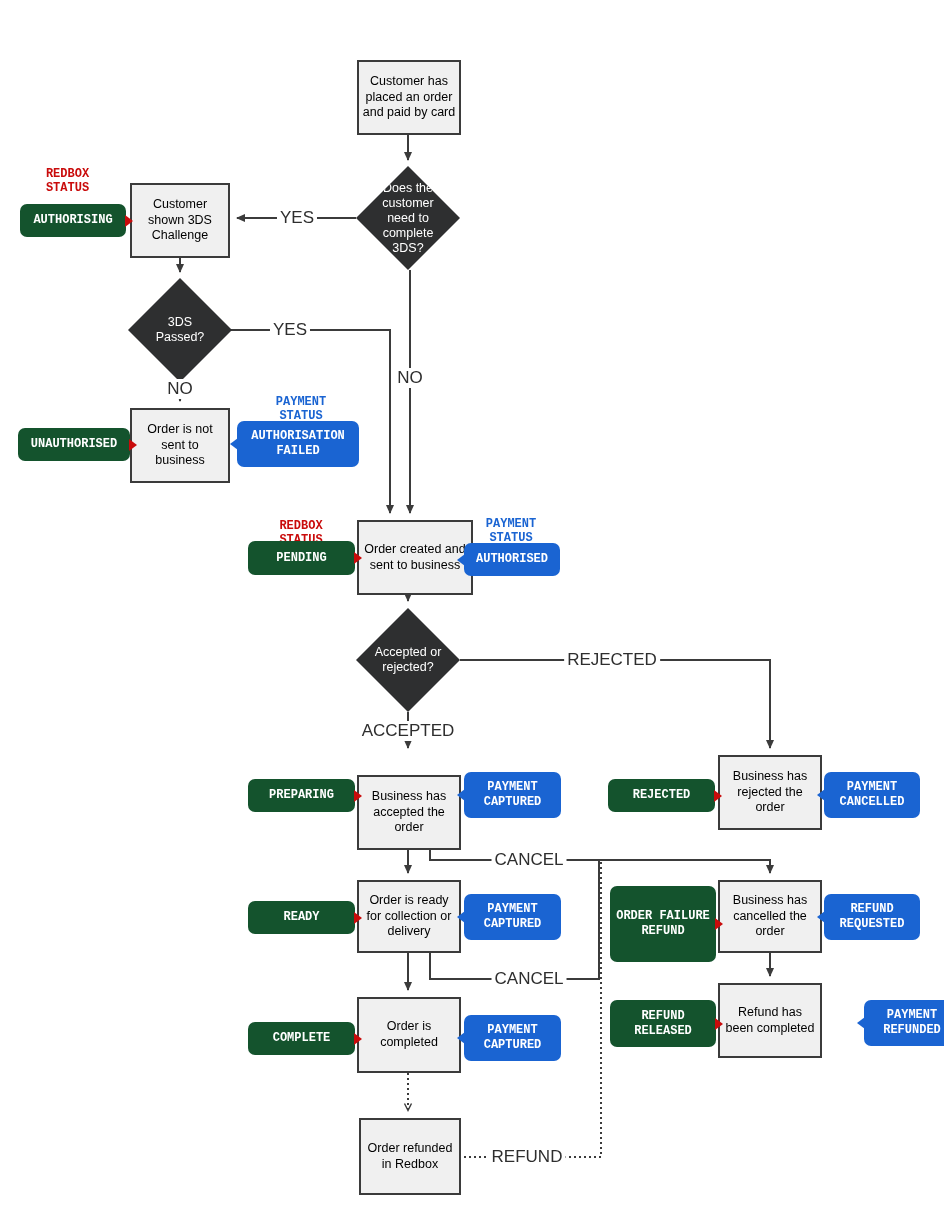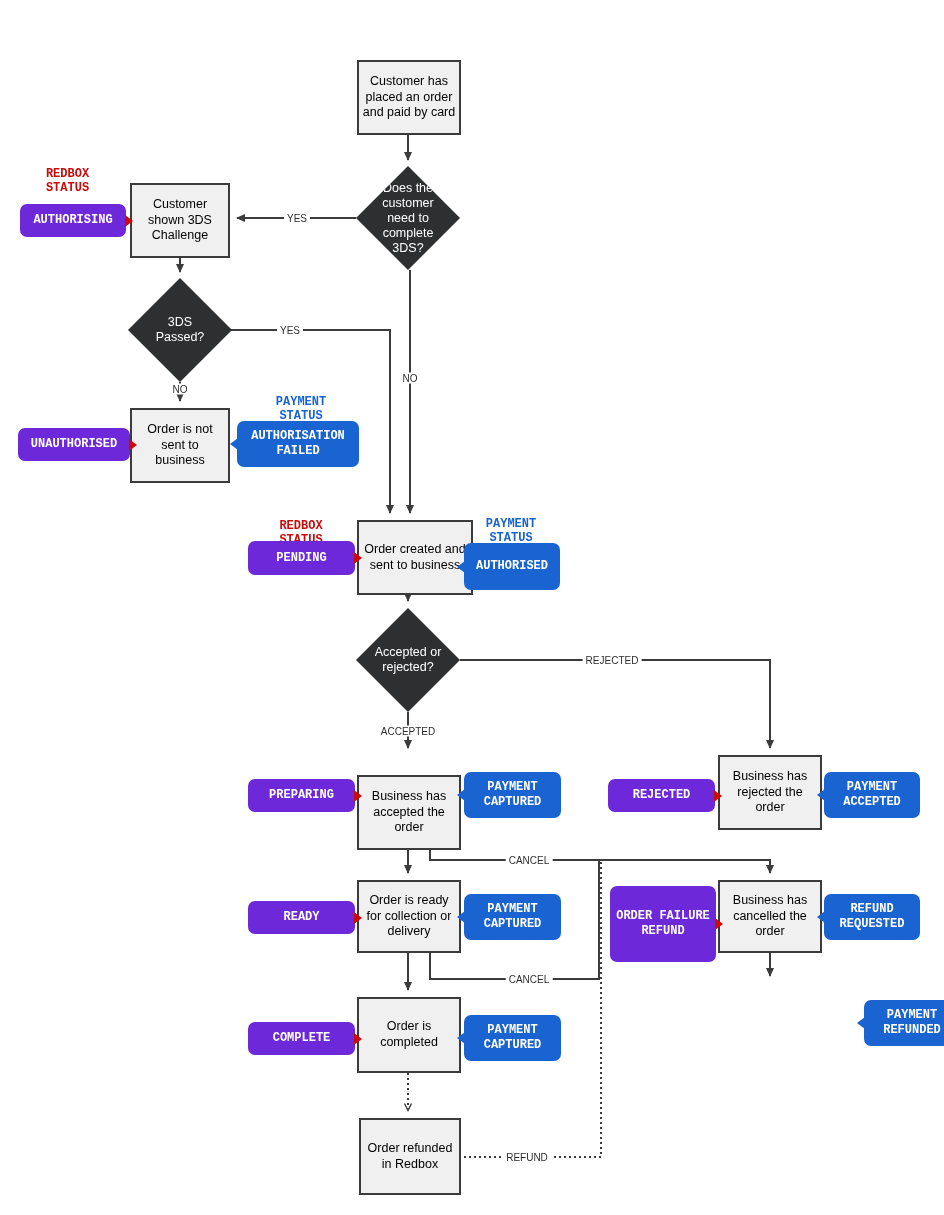--- a/index.html
+++ b/index.html
@@ -11,32 +11,32 @@
         display:flex;align-items:center;justify-content:center;text-align:center;
         font-size:12.5px;line-height:1.25;color:#000;padding:2px 3px;}
   .diamond{position:absolute;box-sizing:border-box;background:#2e2f30;color:#ffffff;
         display:flex;align-items:center;justify-content:center;text-align:center;
         font-size:12.5px;line-height:1.2;padding:14px;
         clip-path:polygon(50% 0,100% 50%,50% 100%,0 50%);}
   .badge{position:absolute;box-sizing:border-box;border-radius:7px;color:#ffffff;
         display:flex;align-items:center;justify-content:center;text-align:center;
         font-family:"Liberation Mono", monospace;font-weight:bold;font-size:12px;
         line-height:1.25;padding:2px 4px;}
-  .badge.red{background:#6d28d9;}
+  .badge.red{background:#14532d;}
   .badge.blue{background:#1a64d2;}
   .badge.red::after{content:"";position:absolute;right:-7px;top:50%;margin-top:-6px;
         border-left:8px solid #c90b0b;border-top:6px solid transparent;border-bottom:6px solid transparent;}
   .badge.blue::before{content:"";position:absolute;left:-7px;top:50%;margin-top:-6px;
         border-right:8px solid #1a64d2;border-top:6px solid transparent;border-bottom:6px solid transparent;}
   .hdr{position:absolute;text-align:center;font-family:"Liberation Mono", monospace;
         font-weight:bold;font-size:12px;line-height:1.15;white-space:pre-line;}
   .hdr.red{color:#c90b0b;}
   .hdr.blue{color:#1a64d2;}
   .elabel{position:absolute;transform:translate(-50%,-50%);background:#ffffff;
-        color:#2e2e2e;font-size:10px;padding:0 3px;white-space:nowrap;}
+        color:#2e2e2e;font-size:17px;padding:0 3px;white-space:nowrap;}
 </style>
 </head>
 <body>
 
 <div id="canvas">
 
   <svg id="edges" width="944" height="1215" viewBox="0 0 944 1215">
     <defs>
       <marker id="arrow" markerWidth="11" markerHeight="10" refX="8" refY="4" orient="auto" markerUnits="userSpaceOnUse">
         <path d="M0,0 L9,4 L0,8 z" fill="#3b3b3b"></path>
@@ -82,45 +82,47 @@
   <div class="node" style="left:357px;top:755px;width:104px;height:75px;margin-top:20px;">Business has accepted the order</div>
 
   <div class="node" style="left:718px;top:755px;width:104px;height:75px;">Business has rejected the order</div>
 
   <div class="node" style="left:357px;top:880px;width:104px;height:73px;">Order is ready for collection or delivery</div>
 
   <div class="node" style="left:718px;top:880px;width:104px;height:73px;">Business has cancelled the order</div>
 
   <div class="node" style="left:357px;top:997px;width:104px;height:76px;">Order is completed</div>
 
+  <div class="node" style="left:718px;top:983px;width:104px;height:75px;">Refund has been completed</div>
 
   <div class="node" style="left:359px;top:1118px;width:102px;height:77px;">Order refunded in Redbox</div>
 
   <div class="hdr red" style="left:30px;top:168px;width:75px;">REDBOX
 STATUS</div>
   <div class="hdr blue" style="left:260px;top:396px;width:82px;">PAYMENT
 STATUS</div>
   <div class="hdr red" style="left:263px;top:520px;width:76px;">REDBOX
 STATUS</div>
   <div class="hdr blue" style="left:470px;top:518px;width:82px;">PAYMENT
 STATUS</div>
 
   <div class="badge red" style="left:20px;top:204px;width:106px;height:33px;">AUTHORISING</div>
   <div class="badge red" style="left:18px;top:428px;width:112px;height:33px;">UNAUTHORISED</div>
   <div class="badge red" style="left:248px;top:541px;width:107px;height:34px;">PENDING</div>
   <div class="badge red" style="left:248px;top:779px;width:107px;height:33px;">PREPARING</div>
   <div class="badge red" style="left:608px;top:779px;width:107px;height:33px;">REJECTED</div>
   <div class="badge red" style="left:248px;top:901px;width:107px;height:33px;">READY</div>
   <div class="badge red" style="left:610px;top:886px;width:106px;height:76px;">ORDER FAILURE REFUND</div>
   <div class="badge red" style="left:248px;top:1022px;width:107px;height:33px;">COMPLETE</div>
+  <div class="badge red" style="left:610px;top:1000px;width:106px;height:47px;">REFUND RELEASED</div>
 
   <div class="badge blue" style="left:237px;top:421px;width:122px;height:46px;">AUTHORISATION FAILED</div>
-  <div class="badge blue" style="left:464px;top:543px;width:96px;height:47px;">AUTHORISED</div>
+  <div class="badge blue" style="left:464px;top:543px;width:96px;height:33px;">AUTHORISED</div>
   <div class="badge blue" style="left:464px;top:772px;width:97px;height:46px;">PAYMENT CAPTURED</div>
-  <div class="badge blue" style="left:824px;top:772px;width:96px;height:46px;">PAYMENT ACCEPTED</div>
+  <div class="badge blue" style="left:824px;top:772px;width:96px;height:46px;">PAYMENT CANCELLED</div>
   <div class="badge blue" style="left:464px;top:894px;width:97px;height:46px;">PAYMENT CAPTURED</div>
   <div class="badge blue" style="left:824px;top:894px;width:96px;height:46px;">REFUND REQUESTED</div>
   <div class="badge blue" style="left:464px;top:1015px;width:97px;height:46px;">PAYMENT CAPTURED</div>
   <div class="badge blue" style="left:864px;top:1000px;width:96px;height:46px;">PAYMENT REFUNDED</div>
 
   <span class="elabel" style="left:297px;top:218px;">YES</span>
   <span class="elabel" style="left:290px;top:330px;">YES</span>
   <span class="elabel" style="left:180px;top:389px;">NO</span>
   <span class="elabel" style="left:410px;top:378px;">NO</span>
   <span class="elabel" style="left:612px;top:660px;">REJECTED</span>

